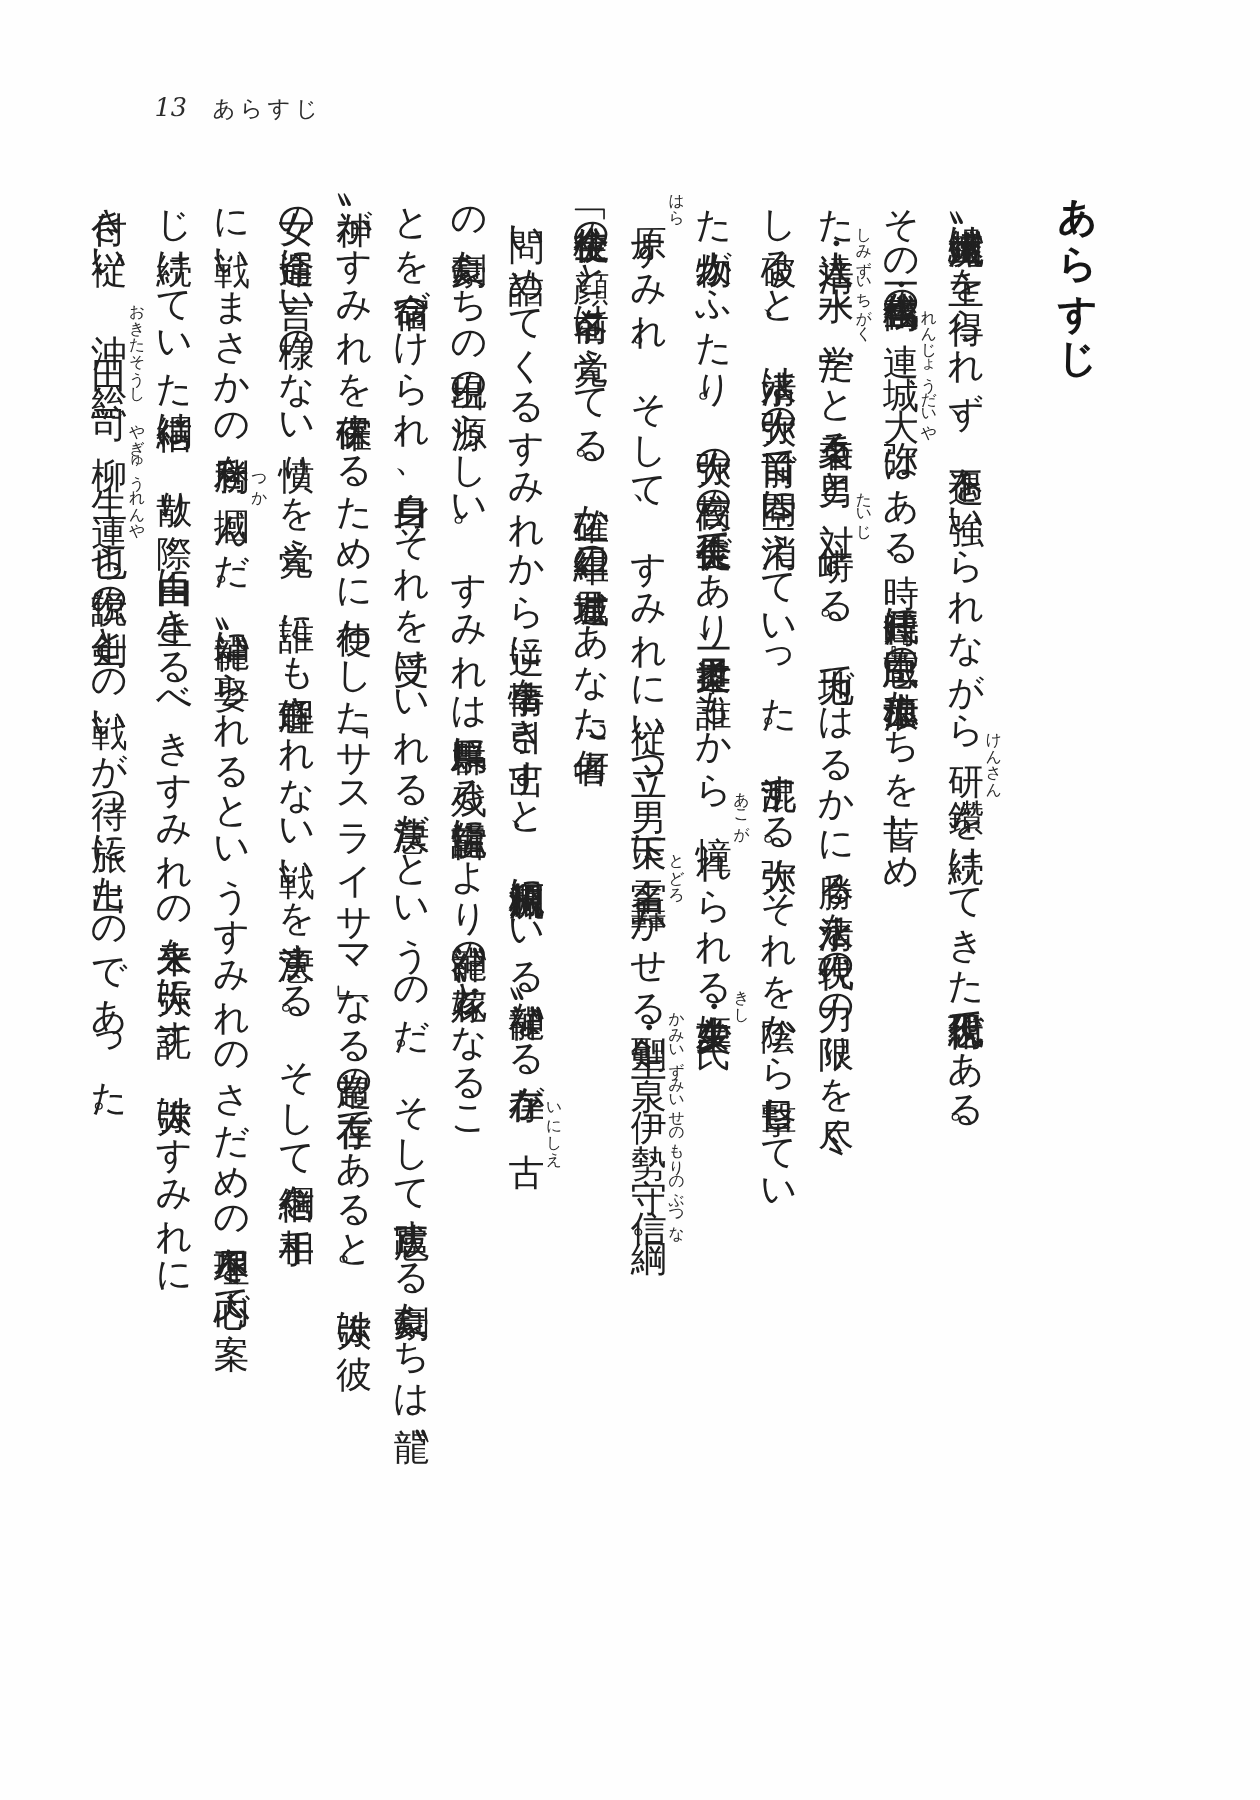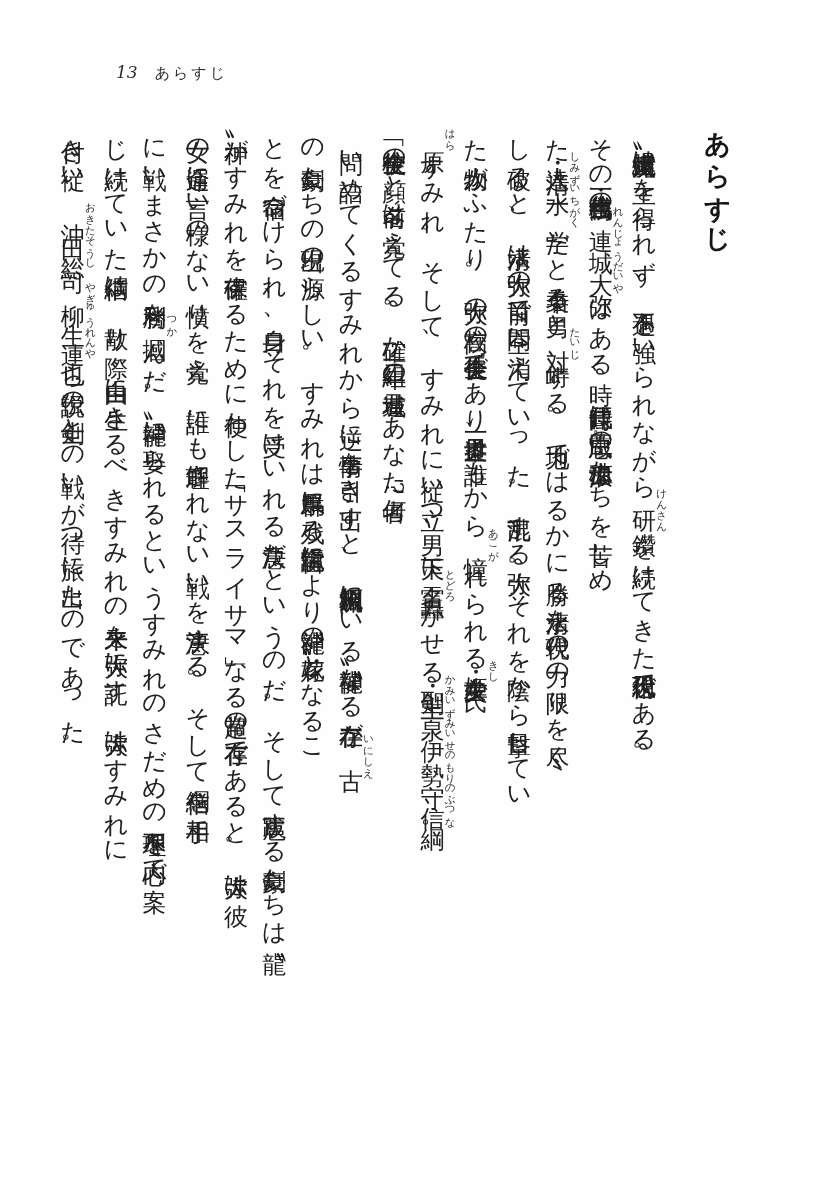--- a/index.html
+++ b/index.html
@@ -9,21 +9,21 @@
     font-family: "DejaVu Serif", serif;
     color: #1e1e1e;
     position: relative;
     overflow: hidden;
   }
   .page {
     position: absolute; inset: 0;
     background: #fefefe;
   }
   .running-header {
-    position: absolute; top: 62px; left: 116px;
+    position: absolute; top: 62px; left: 103px;
     display: flex; align-items: baseline; gap: 17px;
     color: #2b2b2b;
   }
   .page-num {
     font-style: italic;
     font-size: 17px;
     font-family: "DejaVu Serif", serif;
   }
   .section-label {
     font-size: 15px;

